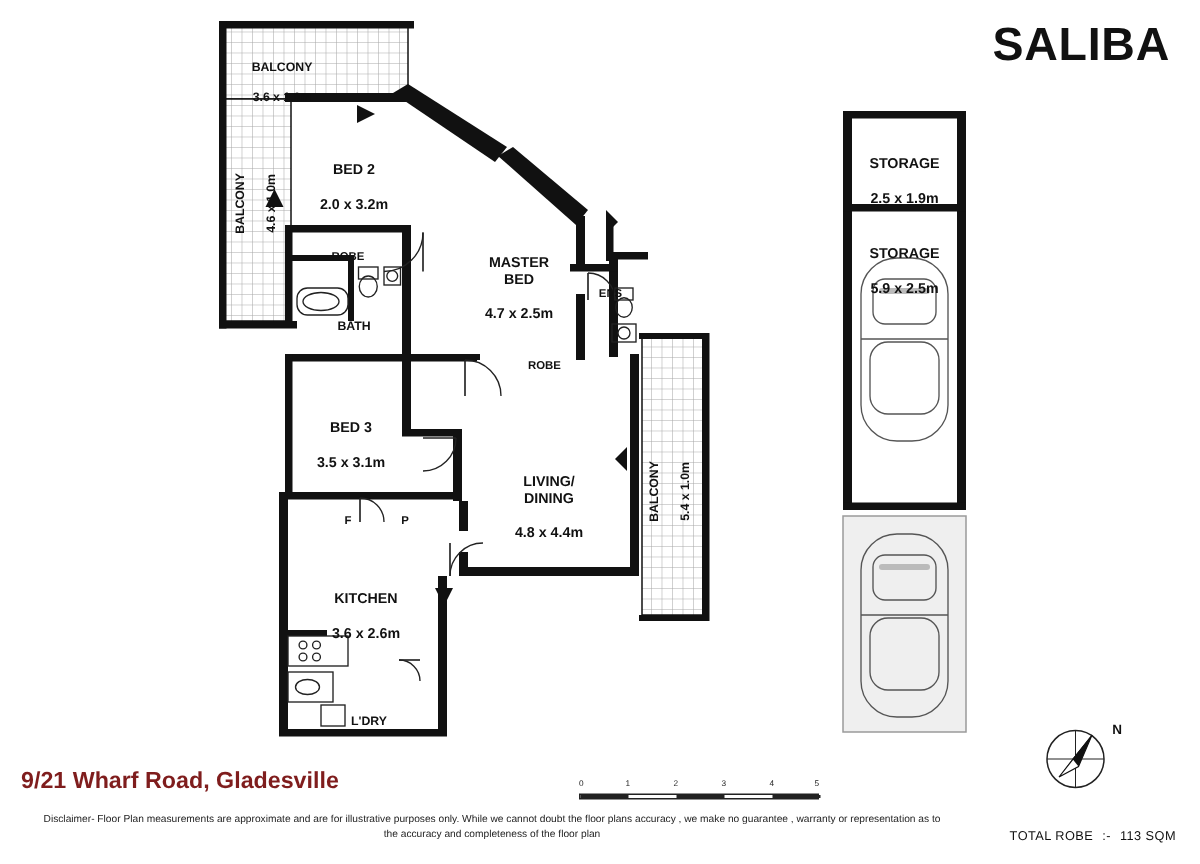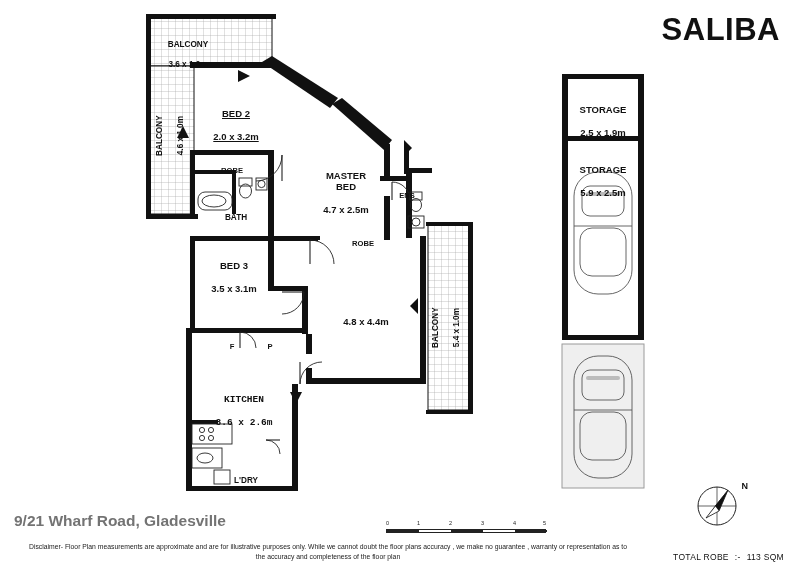--- a/index.html
+++ b/index.html
@@ -30,21 +30,21 @@
     font-size: 31px;
     letter-spacing: 0.5px;
     color: #111111;
   }
   .addr {
     position: absolute;
     left: 14px;
     top: 512px;
     font-size: 15.5px;
     font-weight: bold;
-    color: #737373;
+    color: #7f1d1d;
   }
   .disclaimer {
     position: absolute;
     left: 28px;
     top: 542px;
     width: 600px;
     text-align: center;
     font-size: 6.8px;
     line-height: 1.45;
     color: #222222;
@@ -277,21 +277,21 @@
 <div class="lbl small" style="left:152px; top:30px; width:72px;">
   <div>BALCONY</div>
   <div class="dim">3.6 x 1.0m</div>
 </div>
 
 <div class="vlbl" style="left:131px; top:110px; width:80px; transform:rotate(-90deg);">
   <div>BALCONY</div>
   <div class="dim">4.6 x 1.0m</div>
 </div>
 
-<div class="lbl" style="left:198px; top:96px; width:76px;text-decoration:underline;">
+<div class="lbl" style="left:198px; top:96px; width:76px;">
   <div>BED 2</div>
   <div class="dim">2.0 x 3.2m</div>
 </div>
 
 <div class="lbl tiny" style="left:202px; top:157px; width:60px;">
   <div>ROBE</div>
 </div>
 
 <div class="lbl small" style="left:212px; top:203px; width:48px;">
   <div>BATH</div>
@@ -304,35 +304,37 @@
 </div>
 
 <div class="lbl tiny" style="left:392px; top:182px; width:30px;">
   <div>ENS</div>
 </div>
 
 <div class="lbl tiny" style="left:340px; top:230px; width:46px;">
   <div>ROBE</div>
 </div>
 
-<div class="lbl" style="left:198px; top:248px; width:72px;">
+<div class="lbl" style="left:198px; top:268px; width:72px;">
   <div>BED 3</div>
   <div class="dim">3.5 x 3.1m</div>
 </div>
 
 <div class="lbl" style="left:326px; top:304px; width:80px;">
+  <div>LIVING/
+DINING</div>
   <div class="dim">4.8 x 4.4m</div>
 </div>
 
 <div class="vlbl" style="left:407px; top:302px; width:80px; transform:rotate(-90deg);">
   <div>BALCONY</div>
   <div class="dim">5.4 x 1.0m</div>
 </div>
 
-<div class="lbl" style="left:206px; top:382px; width:76px;font-family:Liberation Mono, monospace;">
+<div class="lbl" style="left:206px; top:382px; width:76px;">
   <div>KITCHEN</div>
   <div class="dim">3.6 x 2.6m</div>
 </div>
 
 <div class="lbl tiny" style="left:222px; top:333px; width:20px;">
   <div>F</div>
 </div>
 
 <div class="lbl tiny" style="left:260px; top:333px; width:20px;">
   <div>P</div>

